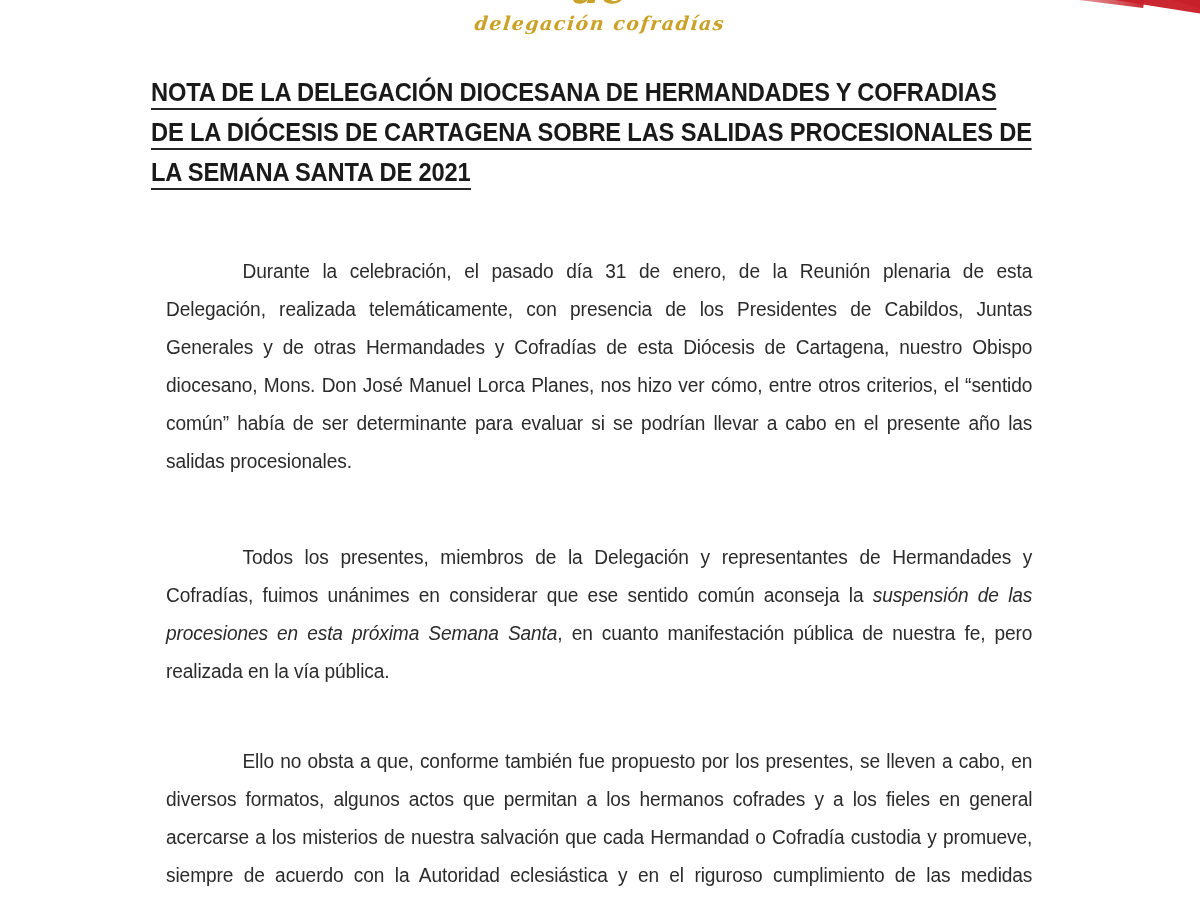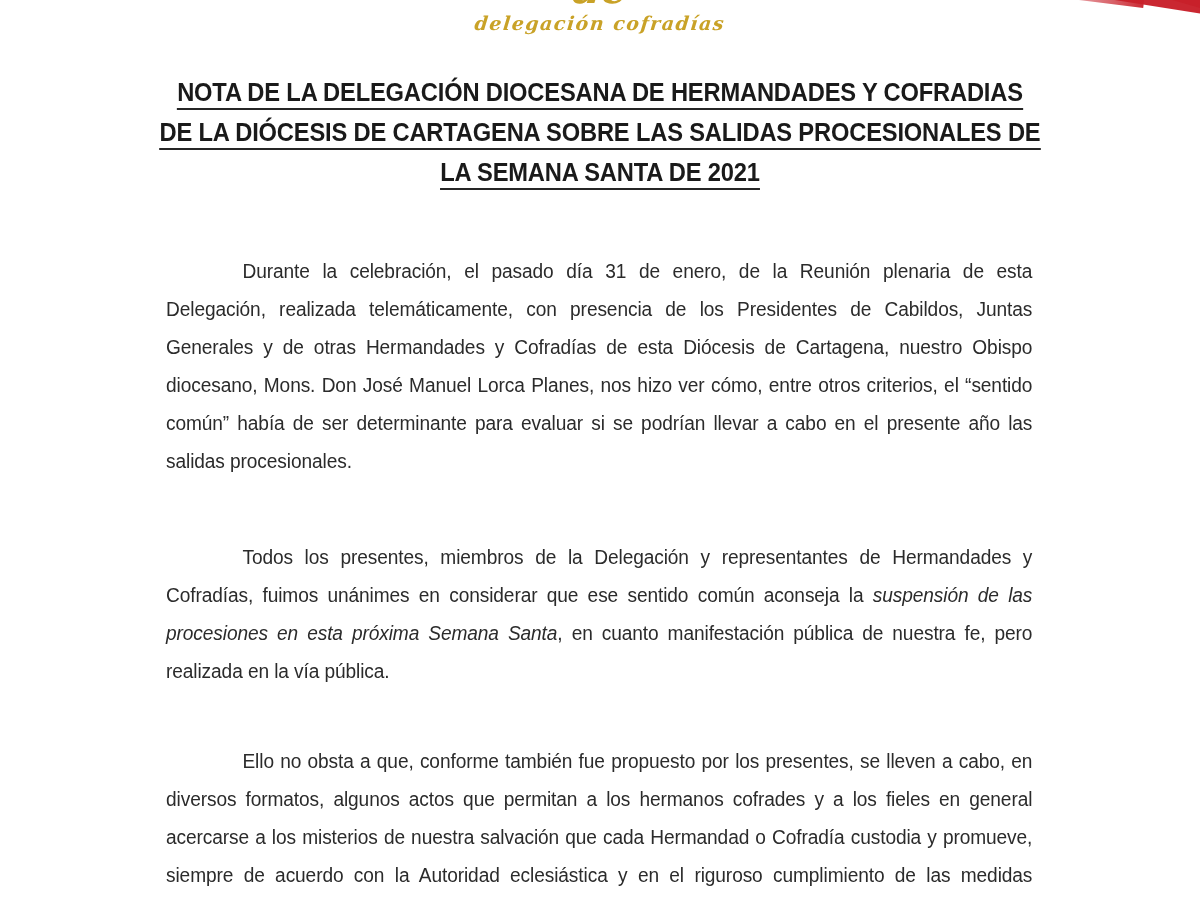--- a/index.html
+++ b/index.html
@@ -98,23 +98,22 @@
     height: 30px;
     background: linear-gradient(90deg, rgba(200,32,42,0) 0%, rgba(200,32,42,0.55) 60%, rgba(200,32,42,0.95) 100%);
     transform: rotate(7deg);
     transform-origin: right center;
   }
 
   
   .doc-title {
     position: absolute;
     top: 72px;
-    left: 100px;
+    left: 116px;
     width: 1000px;
-    text-align: center;
   }
   .title-line {
     display: block;
     font-family: "Liberation Sans Narrow", "Liberation Sans", sans-serif;
     font-weight: 700;
     font-size: 25.5px;
     line-height: 40px;
     color: #1a1a1a;
     letter-spacing: -0.2px;
     white-space: nowrap;

